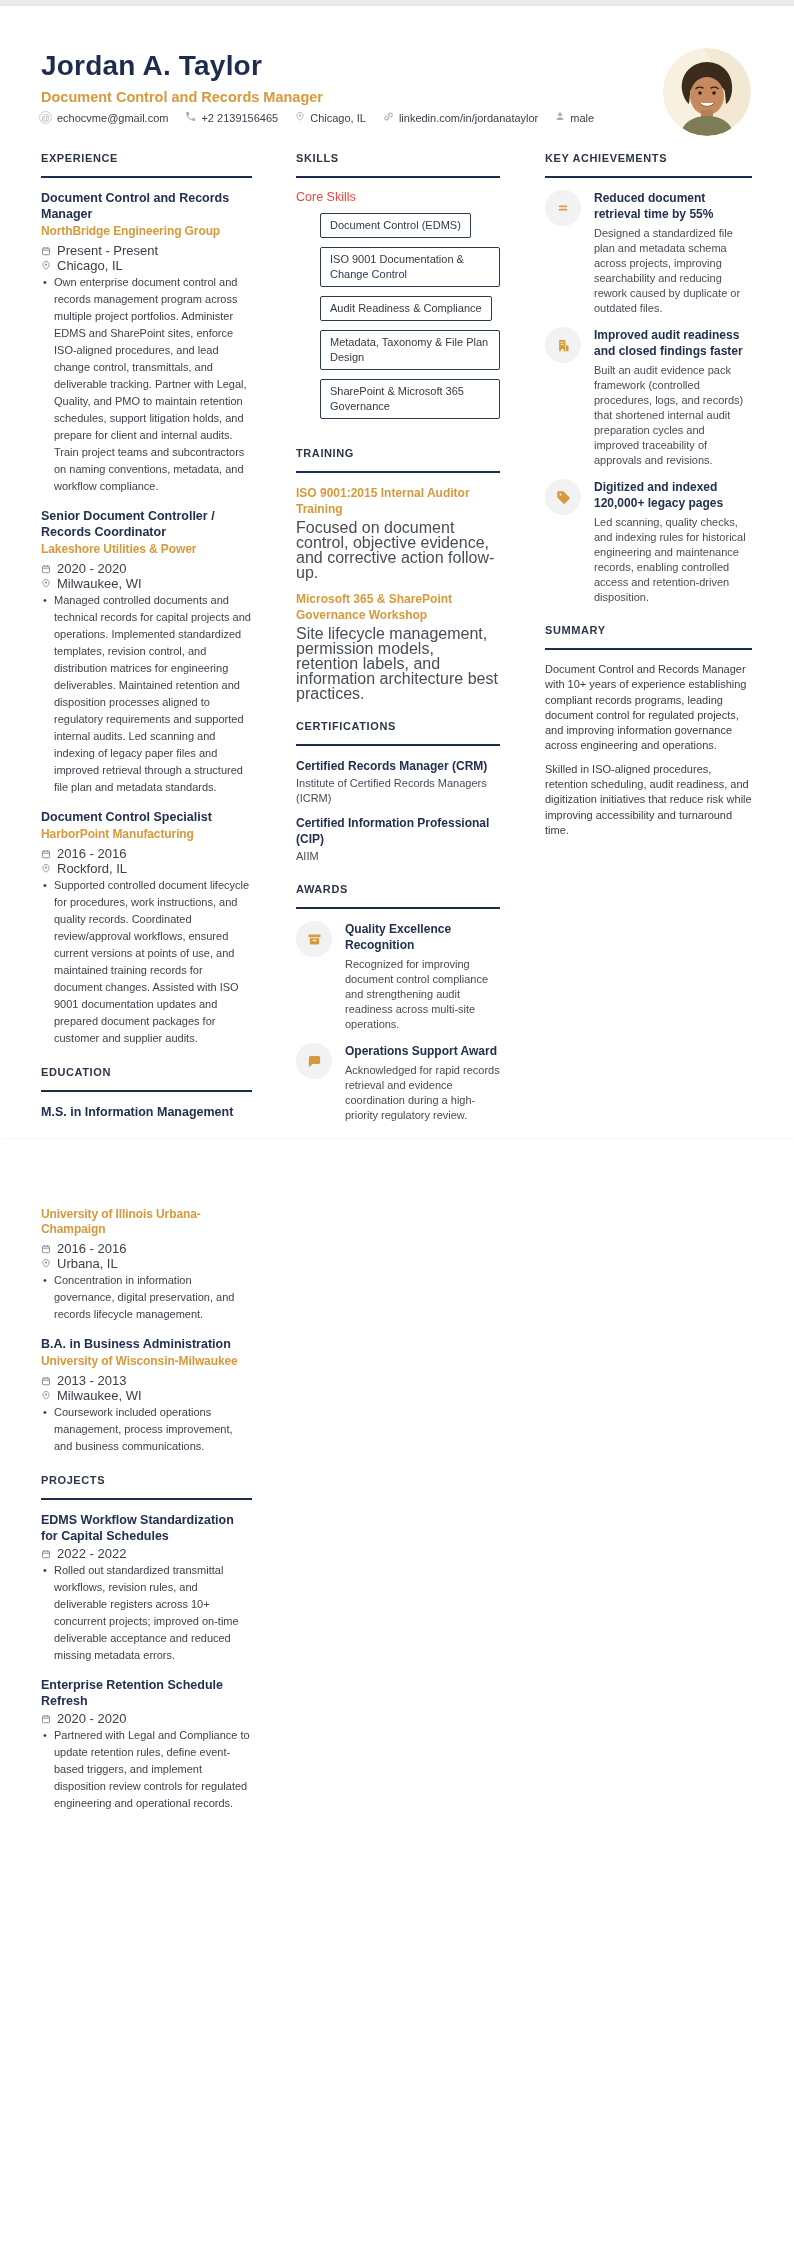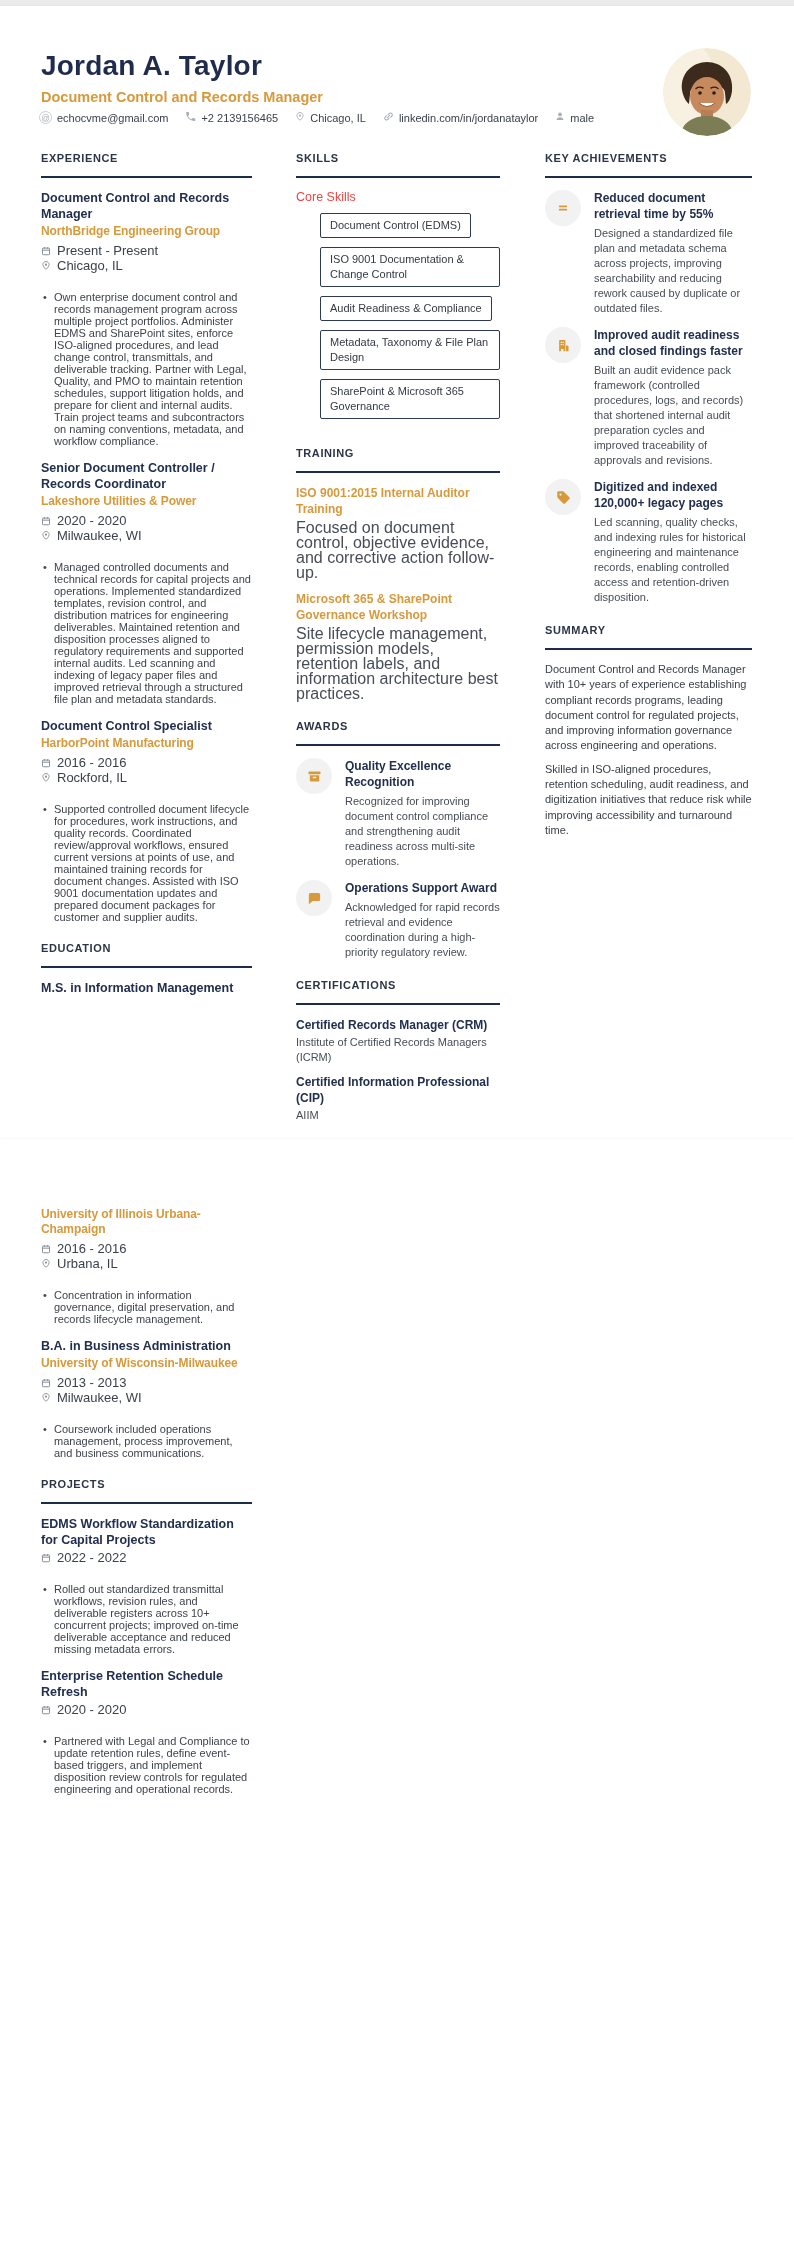--- a/index.html
+++ b/index.html
@@ -37,21 +37,21 @@
     font-size:11px;font-weight:700;color:#2c3547;letter-spacing:.6px;
     padding-bottom:12px;border-bottom:2.5px solid #1d2c4c;margin-bottom:12px;
   }
 
   
   .job{margin-bottom:13px;}
   .jtitle{font-size:12.5px;font-weight:700;color:#222f4e;line-height:16px;margin-bottom:2px;}
   .jcompany{font-size:12px;font-weight:700;color:#d8993b;line-height:15px;margin-bottom:4px;letter-spacing:-.1px;}
   .meta{display:flex;align-items:center;gap:6px;font-size:13px;color:#3a414c;line-height:15px;}
   .meta svg{flex:none;display:block;}
-  .bullet{position:relative;padding-left:13px;font-size:11px;line-height:12px;color:#3d434d;margin-top:18px;}
+  .bullet{position:relative;padding-left:13px;font-size:11px;line-height:17px;color:#3d434d;margin-top:1px;}
   .bullet::before{content:"•";position:absolute;left:2px;color:#3d434d;}
 
   
   .core-label{font-size:12.5px;color:#ef4444;margin-bottom:9px;}
   .skill-wrap{line-height:0;}
   .skill{
     display:inline-block;border:1.3px solid #2c3a54;border-radius:2px;
     padding:4px 9px;font-size:11px;line-height:15px;color:#333a45;margin-bottom:9px;
     max-width:100%;box-sizing:border-box;margin-left:24px;
   }
@@ -254,20 +254,32 @@
         <div class="tr-name">ISO 9001:2015 Internal Auditor Training</div>
         <div class="tr-desc">Focused on document control, objective evidence, and corrective action follow-up.</div>
       </div>
       <div class="tr-item">
         <div class="tr-name">Microsoft 365 &amp; SharePoint Governance Workshop</div>
         <div class="tr-desc">Site lifecycle management, permission models, retention labels, and information architecture best practices.</div>
       </div>
     </div>
 
     <div class="sec">
+      <div class="sec-head">CERTIFICATIONS</div>
+      <div class="cert">
+        <div class="cert-name">Certified Records Manager (CRM)</div>
+        <div class="cert-issuer">Institute of Certified Records Managers (ICRM)</div>
+      </div>
+      <div class="cert">
+        <div class="cert-name">Certified Information Professional (CIP)</div>
+        <div class="cert-issuer">AIIM</div>
+      </div>
+    </div>
+
+    <div class="sec">
       <div class="sec-head">AWARDS</div>
       <div class="ico-item">
         <div class="ico-circle">
           <svg width="15" height="15" viewBox="0 0 24 24" fill="#d8993b">
               <rect x="2.5" y="4" width="19" height="4.5" rx="1"></rect>
               <path d="M4.5 10h15v8.5a1.5 1.5 0 0 1-1.5 1.5H6a1.5 1.5 0 0 1-1.5-1.5V10z"></path>
               <rect x="9" y="12.5" width="6" height="2.2" rx="1" fill="#f2f2f3"></rect>
             </svg>
         </div>
         <div class="ico-body">
@@ -278,32 +290,20 @@
       <div class="ico-item">
         <div class="ico-circle">
           <svg width="15" height="15" viewBox="0 0 24 24" fill="#d8993b">
               <path d="M3 5.5A2.5 2.5 0 0 1 5.5 3h13A2.5 2.5 0 0 1 21 5.5v8a2.5 2.5 0 0 1-2.5 2.5H9l-6 5v-15z"></path>
             </svg>
         </div>
         <div class="ico-body">
           <div class="ico-title">Operations Support Award</div>
           <div class="ico-desc">Acknowledged for rapid records retrieval and evidence coordination during a high-priority regulatory review.</div>
         </div>
-      </div>
-    </div>
-
-    <div class="sec">
-      <div class="sec-head">CERTIFICATIONS</div>
-      <div class="cert">
-        <div class="cert-name">Certified Records Manager (CRM)</div>
-        <div class="cert-issuer">Institute of Certified Records Managers (ICRM)</div>
-      </div>
-      <div class="cert">
-        <div class="cert-name">Certified Information Professional (CIP)</div>
-        <div class="cert-issuer">AIIM</div>
       </div>
     </div>
   </div>
 
   <div class="col col3">
     <div class="sec">
       <div class="sec-head">KEY ACHIEVEMENTS</div>
 
       <div class="ico-item">
         <div class="ico-circle">
@@ -414,21 +414,21 @@
           </span>
         <span>Milwaukee, WI</span>
       </div>
       <div class="bullet">Coursework included operations management, process improvement, and business communications.</div>
     </div>
 
     <div class="sec">
       <div class="sec-head">PROJECTS</div>
 
       <div class="job">
-        <div class="jtitle">EDMS Workflow Standardization for Capital Projects</div>
+        <div class="jtitle">EDMS Workflow Standardization for Capital Schedules</div>
         <div class="meta">
           <span>
               <svg width="10" height="10" viewBox="0 0 24 24">
                 <rect x="3.5" y="5" width="17" height="16" rx="2" fill="none" stroke="#899099" stroke-width="2.4"></rect>
                 <line x1="3.5" y1="10" x2="20.5" y2="10" stroke="#899099" stroke-width="2.4"></line>
                 <line x1="8" y1="2.5" x2="8" y2="7" stroke="#899099" stroke-width="2.4"></line>
                 <line x1="16" y1="2.5" x2="16" y2="7" stroke="#899099" stroke-width="2.4"></line>
               </svg>
             </span>
           <span>2022 - 2022</span>

